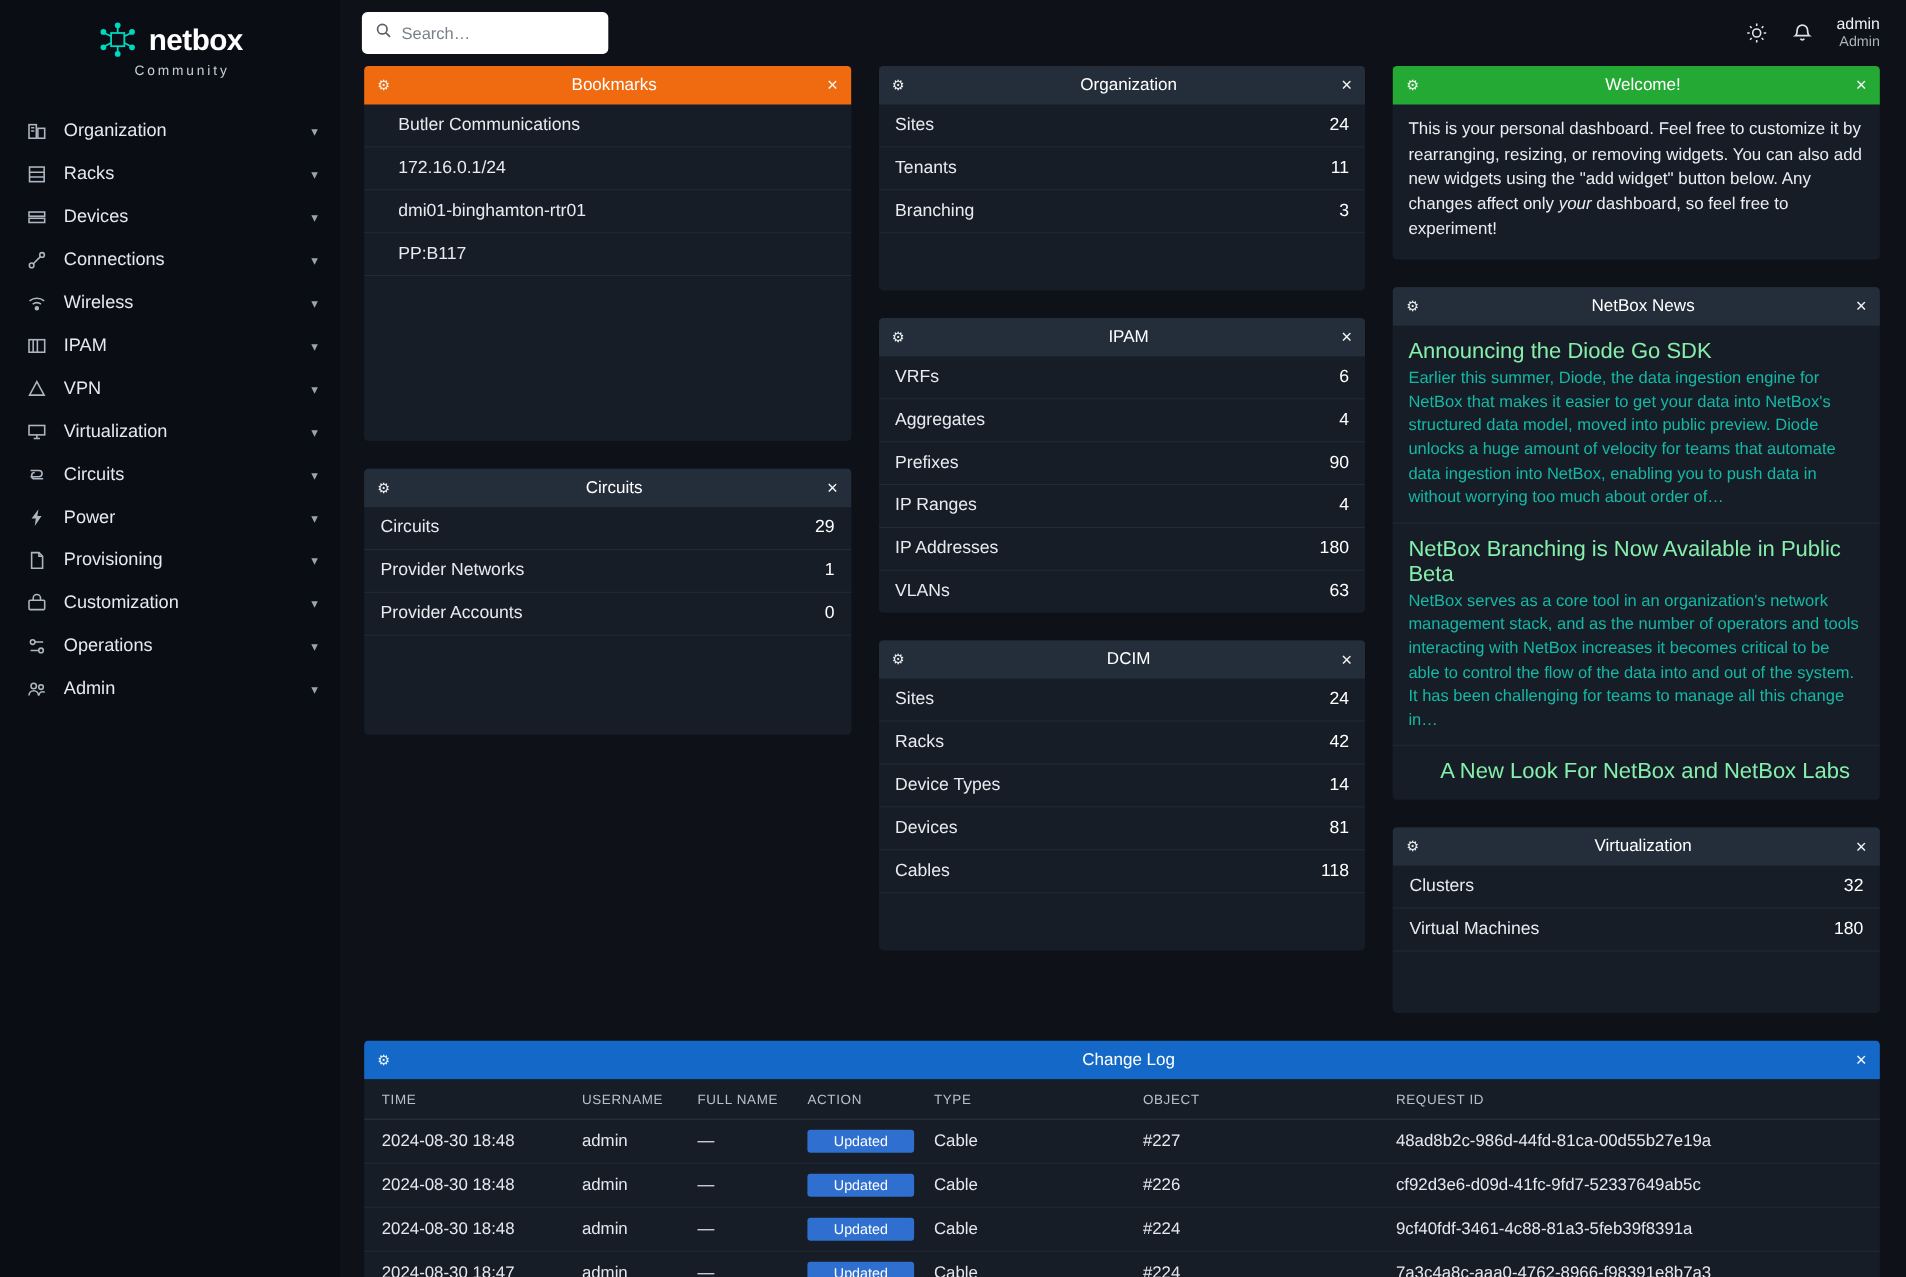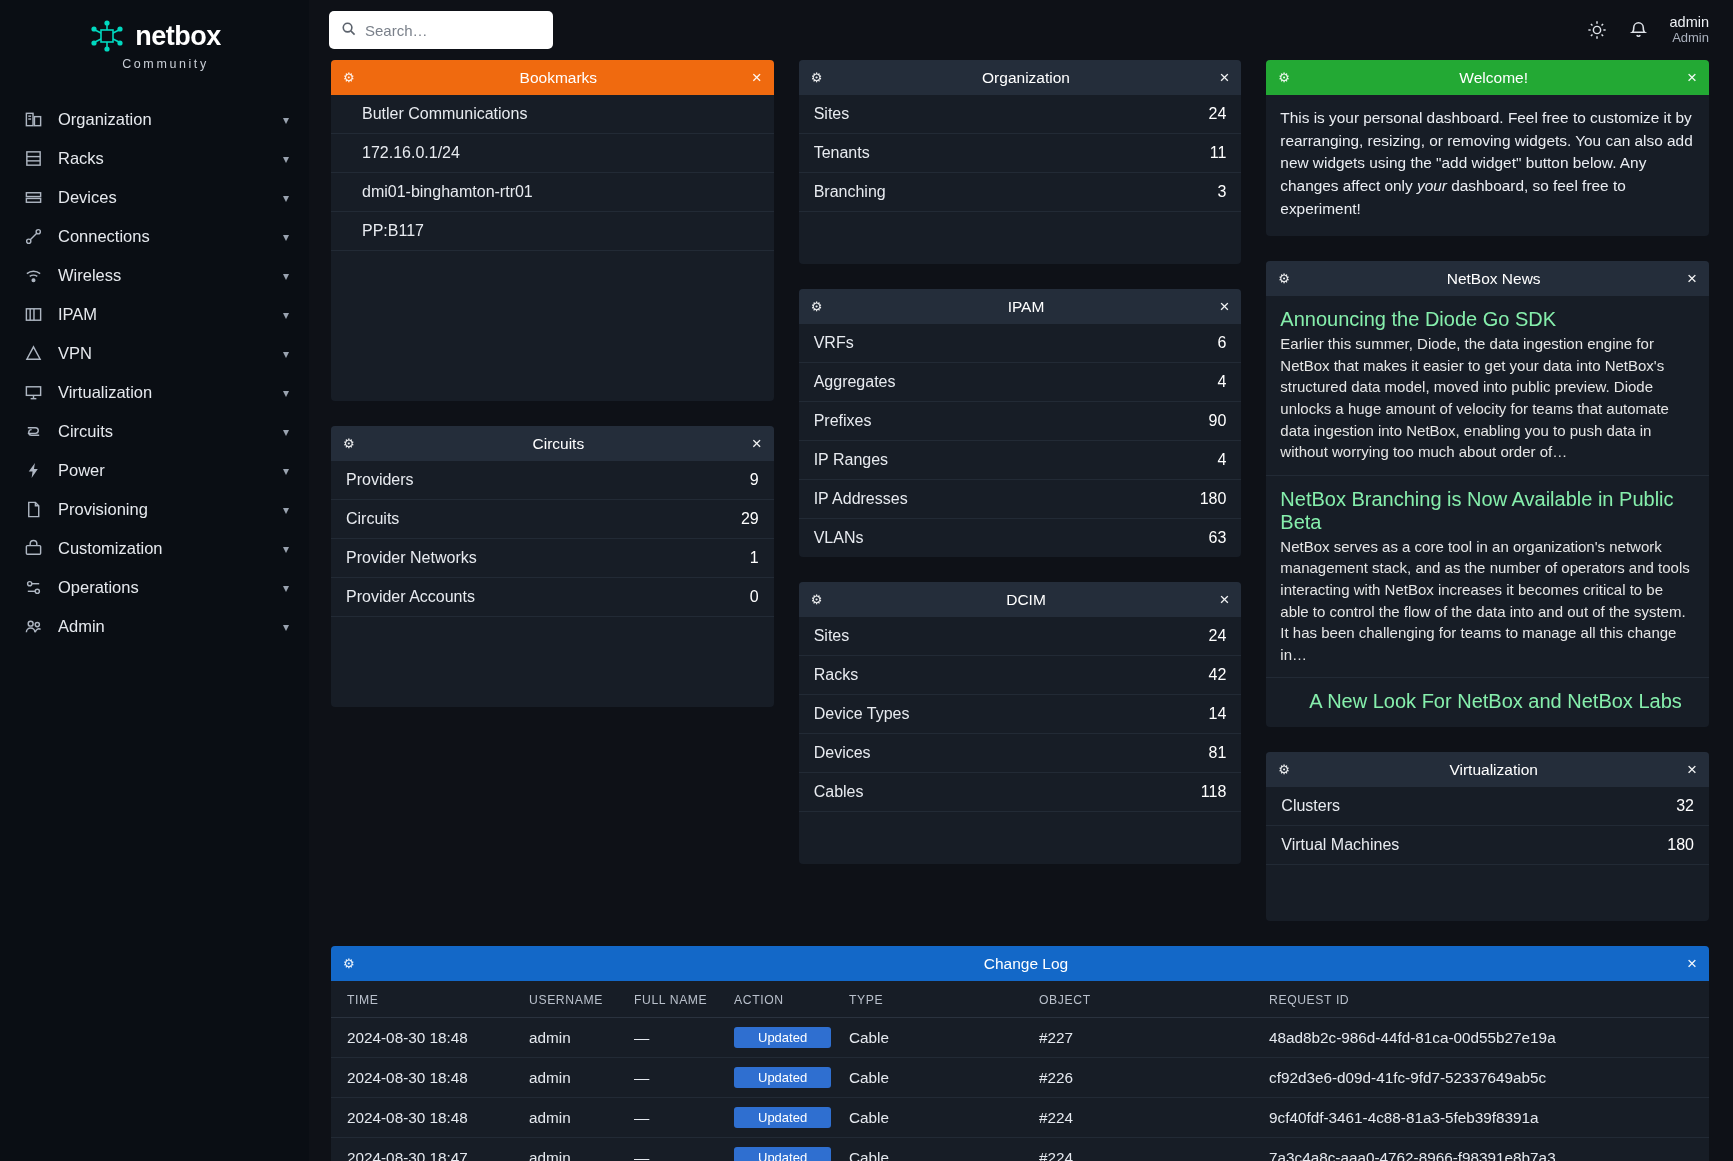--- a/index.html
+++ b/index.html
@@ -198,21 +198,21 @@
   }
   .news-item:last-child { border-bottom: none; padding-left: 43px; }
   .news-title {
     font-size: 20px;
     color: #86efac;
     margin-bottom: 2px;
   }
   .news-body {
     font-size: 15px;
     line-height: 1.44;
-    color: #e5e5e5;
+    color: #14b8a6;
   }
 
   .spacer-150 { height: 150px; }
   .spacer-90 { height: 90px; }
 
   
   .changelog { margin-top: 0; }
   table.cl { width: 100%; border-collapse: collapse; }
   table.cl th {
     text-align: left;
@@ -498,24 +498,20 @@
             </div>
           </div>
 
           <div class="widget">
             <div class="w-head">
               <span class="w-gear">⚙</span>
               <span class="w-title">Circuits</span>
               <span class="w-close">×</span>
             </div>
             <div class="w-body">
-              <div class="stat-row">
-                <span>Providers</span>
-                <span class="stat-val">9</span>
-              </div>
               <div class="stat-row">
                 <span>Circuits</span>
                 <span class="stat-val">29</span>
               </div>
               <div class="stat-row">
                 <span>Provider Networks</span>
                 <span class="stat-val">1</span>
               </div>
               <div class="stat-row">
                 <span>Provider Accounts</span>

